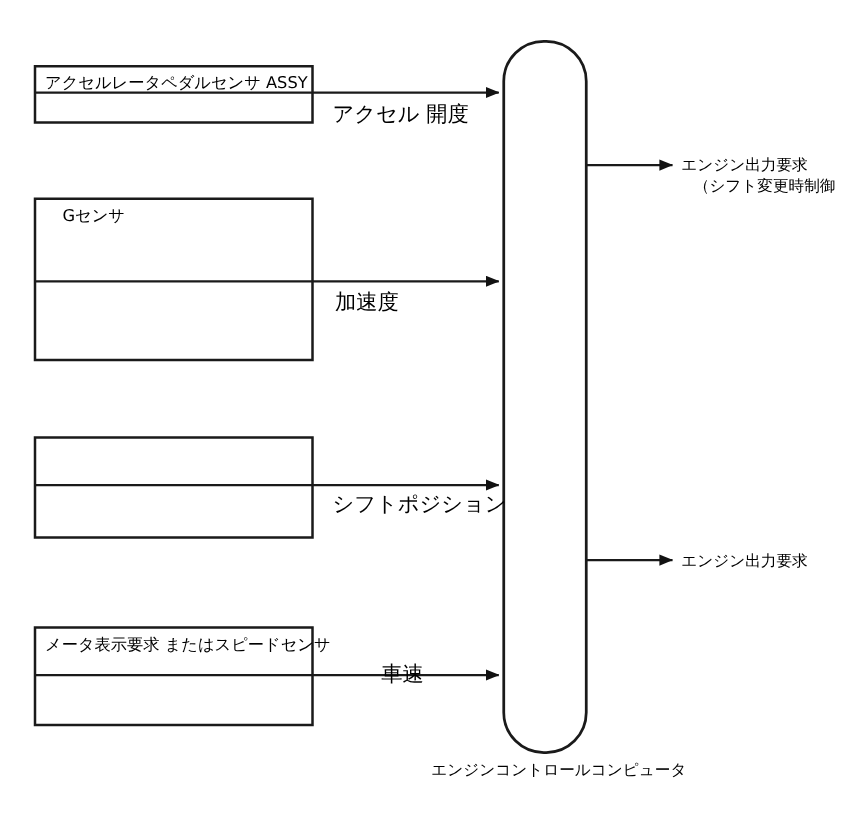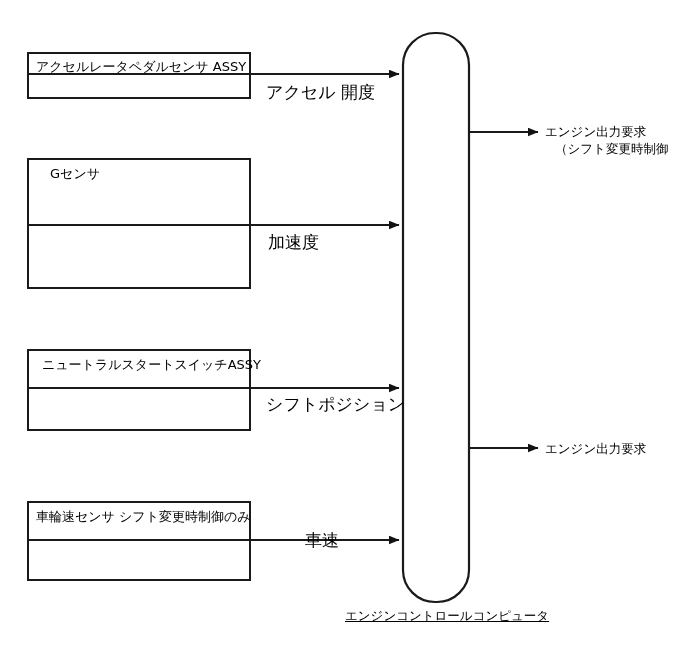--- a/index.html
+++ b/index.html
@@ -44,21 +44,20 @@
     font-size: 12.5px;
     color: #000000;
     white-space: nowrap;
     line-height: 1.35;
   }
   .ecu-caption {
     position: absolute;
     font-size: 12.5px;
     color: #000000;
     white-space: nowrap;
-    text-decoration: underline;
   }
   .output-label .sub-line {
     display: block;
     padding-left: 10px;
   }
 </style>
 </head>
 <body>
 
 <div id="diagram-root">
@@ -83,23 +82,22 @@
     <line x1="28" y1="540" x2="399" y2="540" stroke="#1a1a1a" stroke-width="1.8" marker-end="url(#arrowhead)"></line>
 
     <line x1="469" y1="132" x2="538" y2="132" stroke="#1a1a1a" stroke-width="1.8" marker-end="url(#arrowhead)"></line>
     <line x1="469" y1="448" x2="538" y2="448" stroke="#1a1a1a" stroke-width="1.8" marker-end="url(#arrowhead)"></line>
   </svg>
 
   <div class="node-label" style="left:36px; top:60px;">アクセルレータペダルセンサ ASSY</div>
 
   <div class="node-label" style="left:50px; top:167px;">Gセンサ</div>
 
-  <div class="node-label" style="left:42px; top:358px;">ニュートラルスタートスイッチASSY</div>
 
-  <div class="node-label" style="left:36px; top:510px;">車輪速センサ シフト変更時制御のみ</div>
+  <div class="node-label" style="left:36px; top:510px;">メータ表示要求 またはスピードセンサ</div>
 
   <div class="signal-label" style="left:266px; top:84px;">アクセル 開度</div>
 
   <div class="signal-label" style="left:268px; top:234px;">加速度</div>
 
   <div class="signal-label" style="left:266px; top:396px;">シフトポジション</div>
 
   <div class="signal-label" style="left:305px; top:532px;">車速</div>
 
   <div class="output-label" style="left:545px; top:124px;">

